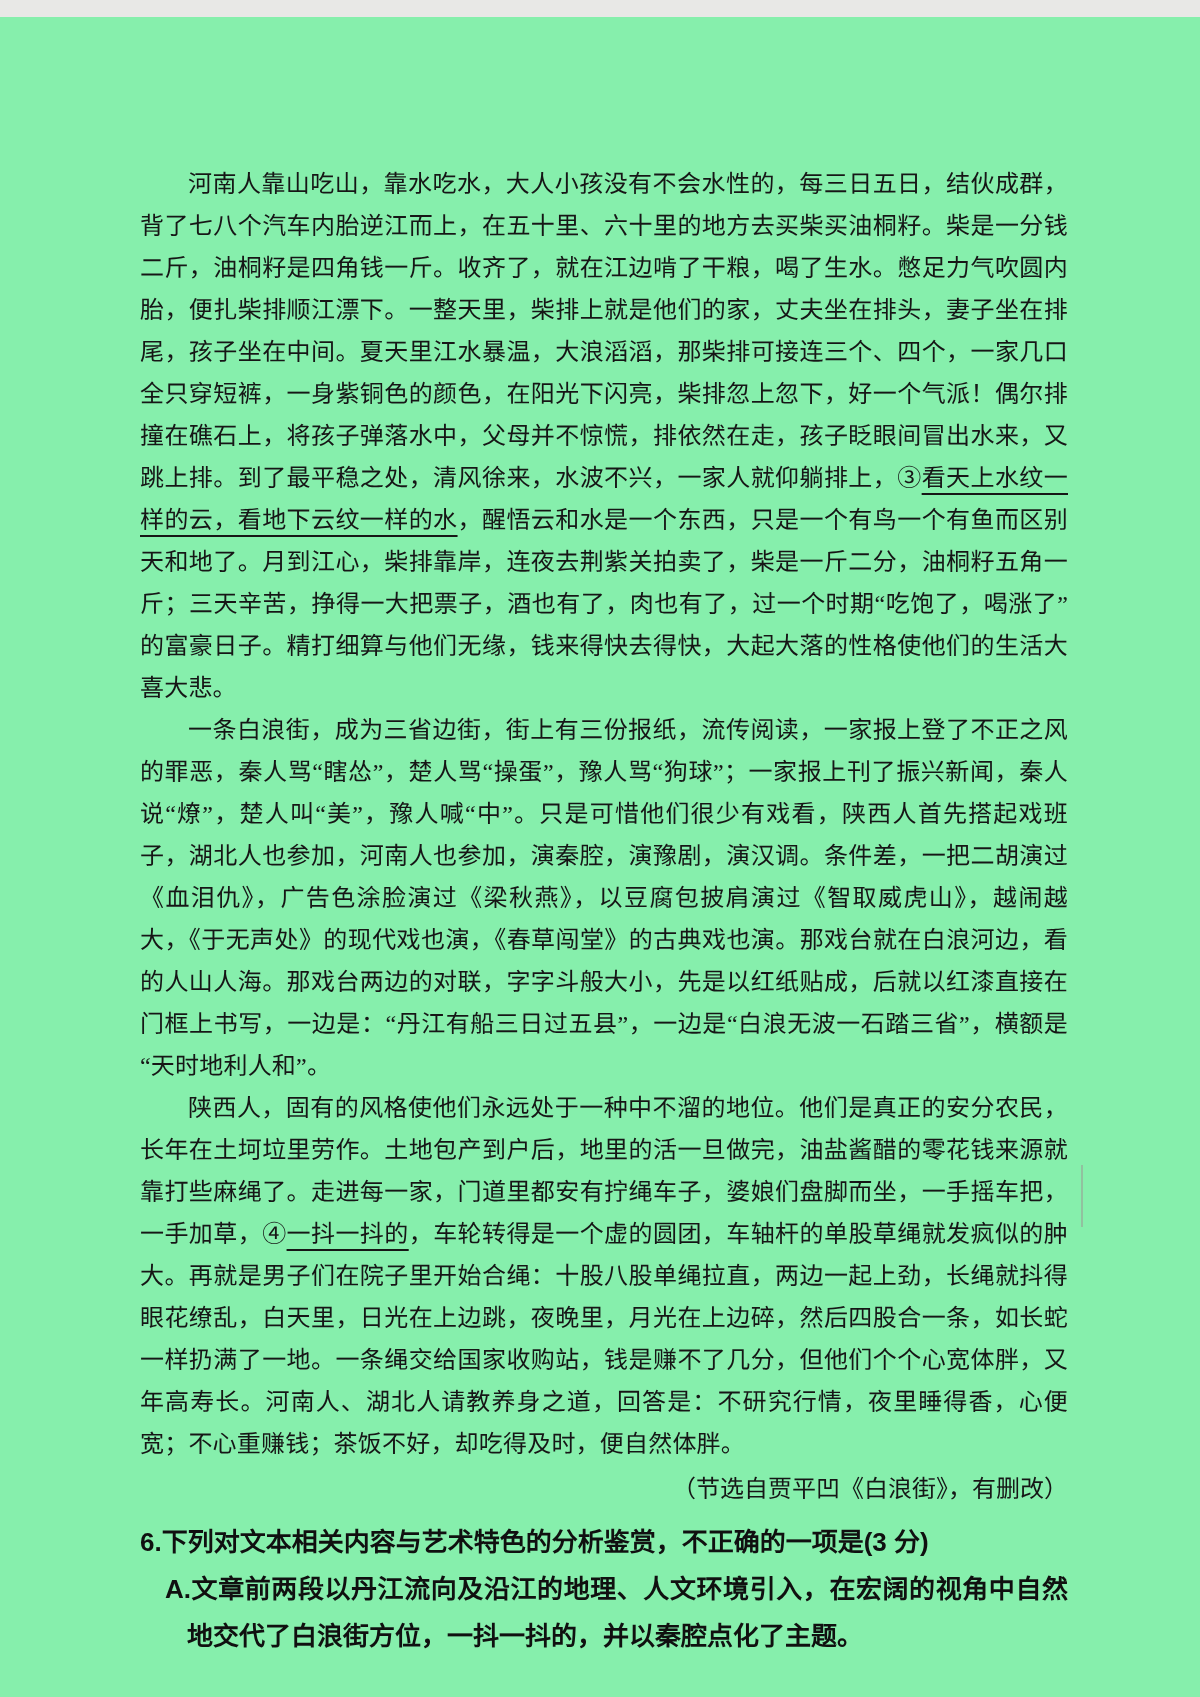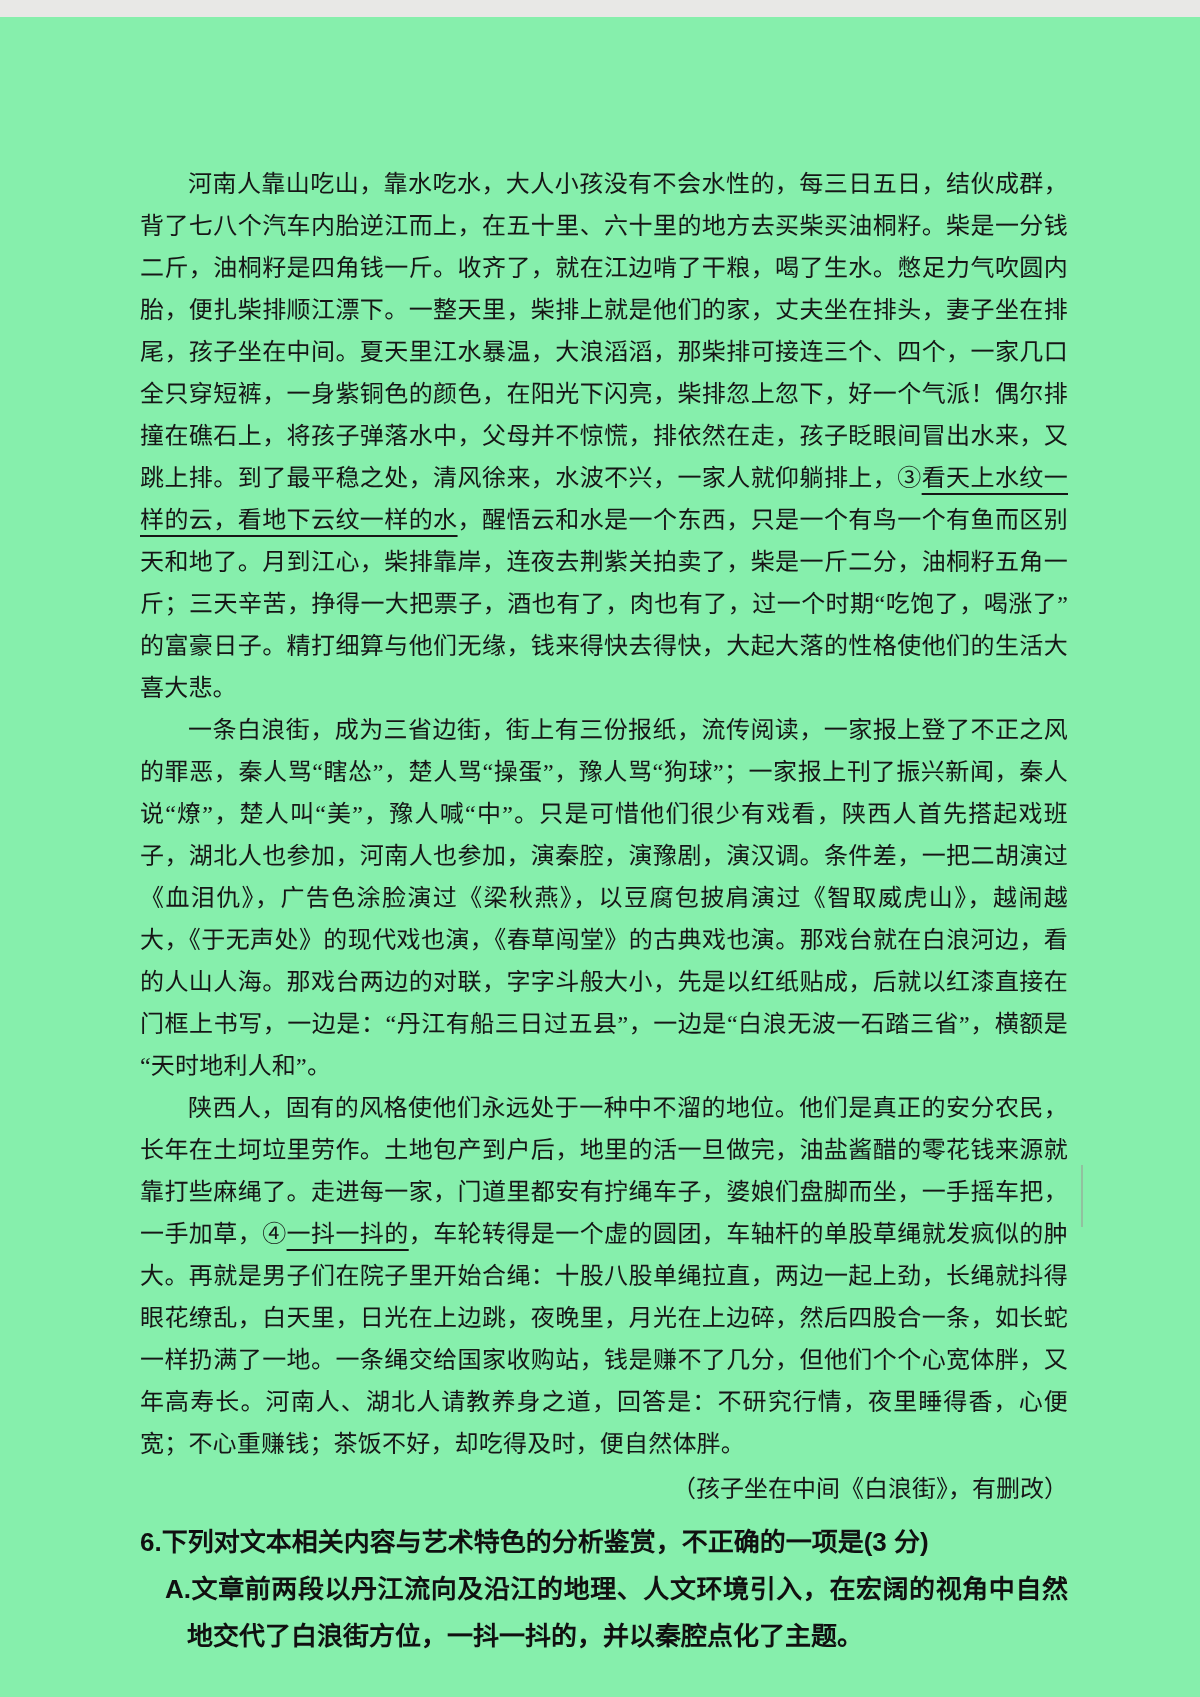--- a/index.html
+++ b/index.html
@@ -91,21 +91,21 @@
 <div class="sheet">
 
   <div class="content">
 
     <p class="para"><span>河南人靠山吃山，靠水吃水，大人小孩没有不会水性的，每三日五日，结伙成群，背了七八个汽车内胎逆江而上，在五十里、六十里的地方去买柴买油桐籽。柴是一分钱二斤，油桐籽是四角钱一斤。收齐了，就在江边啃了干粮，喝了生水。憋足力气吹圆内胎，便扎柴排顺江漂下。一整天里，柴排上就是他们的家，丈夫坐在排头，妻子坐在排尾，孩子坐在中间。夏天里江水暴温，大浪滔滔，那柴排可接连三个、四个，一家几口全只穿短裤，一身紫铜色的颜色，在阳光下闪亮，柴排忽上忽下，好一个气派！偶尔排撞在礁石上，将孩子弹落水中，父母并不惊慌，排依然在走，孩子眨眼间冒出水来，又跳上排。到了最平稳之处，清风徐来，水波不兴，一家人就仰躺排上，③</span><span class="u">看天上水纹一样的云，看地下云纹一样的水</span><span>，醒悟云和水是一个东西，只是一个有鸟一个有鱼而区别天和地了。月到江心，柴排靠岸，连夜去荆紫关拍卖了，柴是一斤二分，油桐籽五角一斤；三天辛苦，挣得一大把票子，酒也有了，肉也有了，过一个时期“吃饱了，喝涨了”的富豪日子。精打细算与他们无缘，钱来得快去得快，大起大落的性格使他们的生活大喜大悲。</span></p>
 
     <p class="para"><span>一条白浪街，成为三省边街，街上有三份报纸，流传阅读，一家报上登了不正之风的罪恶，秦人骂“瞎怂”，楚人骂“操蛋”，豫人骂“狗球”；一家报上刊了振兴新闻，秦人说“燎”，楚人叫“美”，豫人喊“中”。只是可惜他们很少有戏看，陕西人首先搭起戏班子，湖北人也参加，河南人也参加，演秦腔，演豫剧，演汉调。条件差，一把二胡演过《血泪仇》，广告色涂脸演过《梁秋燕》，以豆腐包披肩演过《智取威虎山》，越闹越大，《于无声处》的现代戏也演，《春草闯堂》的古典戏也演。那戏台就在白浪河边，看的人山人海。那戏台两边的对联，字字斗般大小，先是以红纸贴成，后就以红漆直接在门框上书写，一边是：“丹江有船三日过五县”，一边是“白浪无波一石踏三省”，横额是“天时地利人和”。</span></p>
 
     <p class="para"><span>陕西人，固有的风格使他们永远处于一种中不溜的地位。他们是真正的安分农民，长年在土坷垃里劳作。土地包产到户后，地里的活一旦做完，油盐酱醋的零花钱来源就靠打些麻绳了。走进每一家，门道里都安有拧绳车子，婆娘们盘脚而坐，一手摇车把，一手加草，④</span><span class="u">一抖一抖的</span><span>，车轮转得是一个虚的圆团，车轴杆的单股草绳就发疯似的肿大。再就是男子们在院子里开始合绳：十股八股单绳拉直，两边一起上劲，长绳就抖得眼花缭乱，白天里，日光在上边跳，夜晚里，月光在上边碎，然后四股合一条，如长蛇一样扔满了一地。一条绳交给国家收购站，钱是赚不了几分，但他们个个心宽体胖，又年高寿长。河南人、湖北人请教养身之道，回答是：不研究行情，夜里睡得香，心便宽；不心重赚钱；茶饭不好，却吃得及时，便自然体胖。</span></p>
 
-    <p class="attribution">（孩子坐在中间《白浪街》，有删改）</p>
+    <p class="attribution">（节选自贾平凹《白浪街》，有删改）</p>
 
     <div class="question">
       <p class="stem">6.下列对文本相关内容与艺术特色的分析鉴赏，不正确的一项是(3 分)</p>
       <p class="option"><span>A.</span><span>文章前两段以丹江流向及沿江的地理、人文环境引入，在宏阔的视角中自然地交代了白浪街方位，一抖一抖的，并以秦腔点化了主题。</span></p>
     </div>
 
   </div>
 
   <div class="scan-artifact"></div>
 

